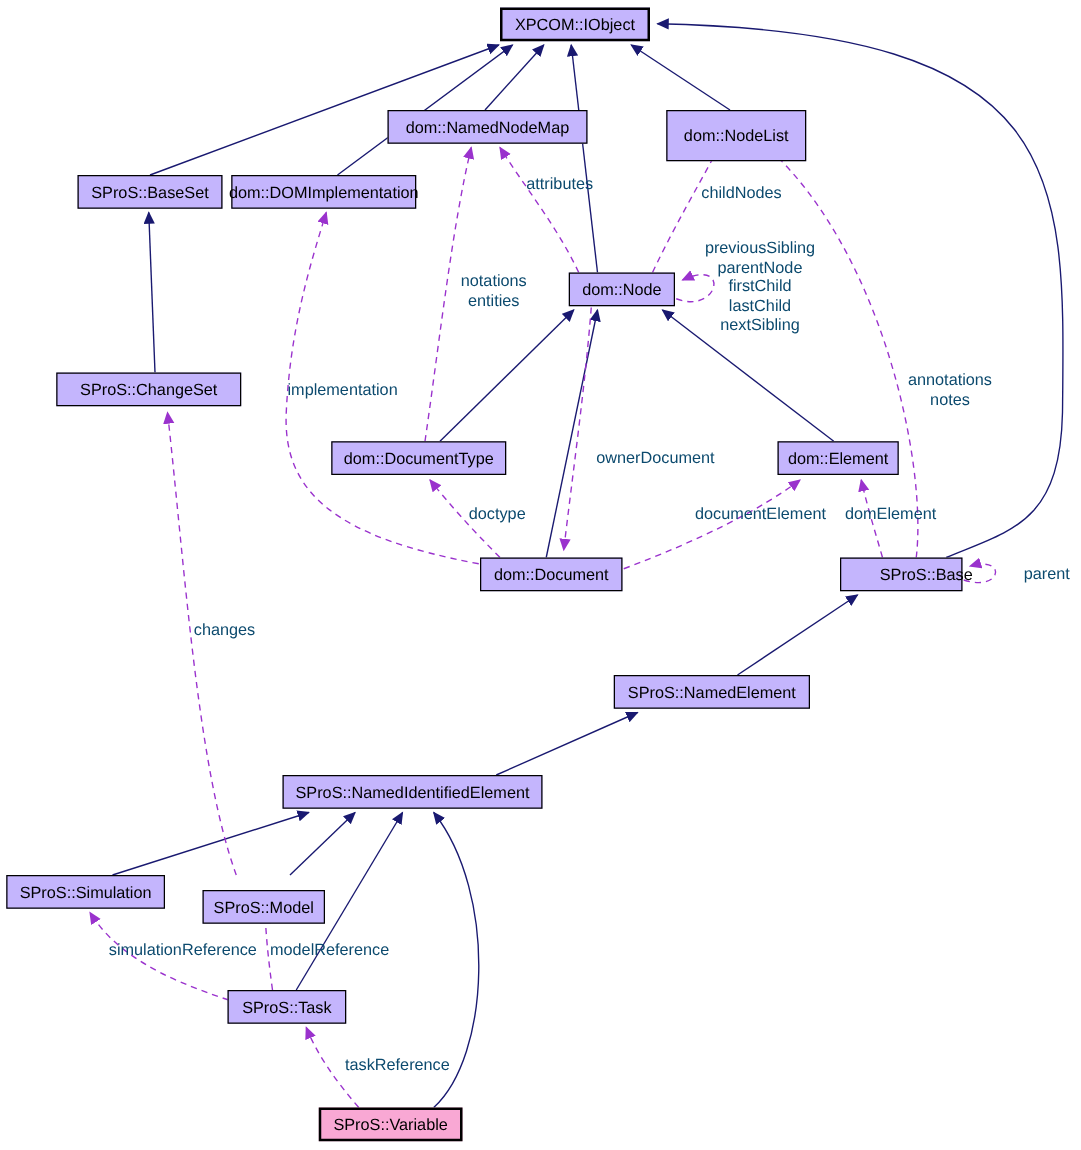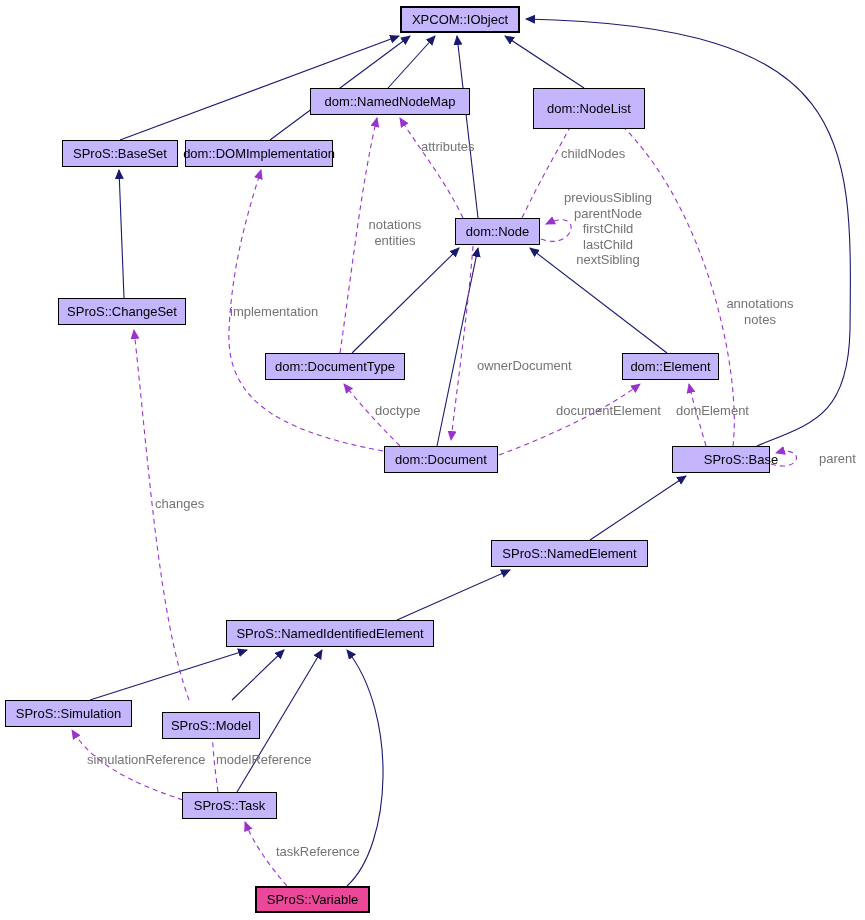--- a/index.html
+++ b/index.html
@@ -3,31 +3,31 @@
 <meta charset="utf-8">
 <style>
   html,body{margin:0;padding:0;background:#ffffff;}
   #canvas{position:relative;width:865px;height:920px;background:#ffffff;overflow:hidden;
           font-family:"Liberation Sans",sans-serif;}
   #edges{position:absolute;left:0;top:0;width:865px;height:920px;}
   .node{position:absolute;display:flex;align-items:center;justify-content:center;
         background:#c4b5fd;border:1px solid #000000;font-size:13px;color:#000000;
         white-space:nowrap;box-sizing:border-box;cursor:pointer;}
   .node.root-ancestor{border-width:2px;}
-  .node.selected{background:#ec4899;border-width:2px;cursor:default;}
-  .edge-label{position:absolute;font-size:13px;color:#737373;white-space:pre-line;line-height:15.5px;}
+  .node.selected{background:#f9a8d4;border-width:2px;cursor:default;}
+  .edge-label{position:absolute;font-size:13px;color:#0c4a6e;white-space:pre-line;line-height:15.5px;}
   .center{text-align:center;}
   
   .n-iobject{left:400px;top:6px;width:120px;height:27px;}
   .n-namednodemap{left:310px;top:88px;width:160px;height:27px;}
   .n-nodelist{left:533px;top:88px;width:112px;height:41px;}
   .n-baseset{left:62px;top:140px;width:116px;height:27px;}
   .n-domimplementation{left:185px;top:140px;width:148px;height:27px;}
   .n-node{left:455px;top:218px;width:85px;height:27px;}
-  .n-changeset{left:58px;top:298px;width:128px;height:27px;}
+  .n-changeset{left:45px;top:298px;width:148px;height:27px;}
   .n-documenttype{left:265px;top:353px;width:140px;height:27px;}
   .n-element{left:622px;top:353px;width:97px;height:27px;}
   .n-document{left:384px;top:446px;width:114px;height:27px;}
   .n-base{left:672px;top:446px;width:98px;height:27px;padding-left:40px;}
   .n-namedelement{left:491px;top:540px;width:157px;height:27px;}
   .n-namedidentifiedelement{left:226px;top:620px;width:208px;height:27px;}
   .n-simulation{left:5px;top:700px;width:127px;height:27px;}
   .n-model{left:162px;top:700px;width:98px;height:27px;margin-top:12px;}
   .n-task{left:182px;top:792px;width:95px;height:27px;}
   .n-variable{left:255px;top:886px;width:115px;height:27px;}

